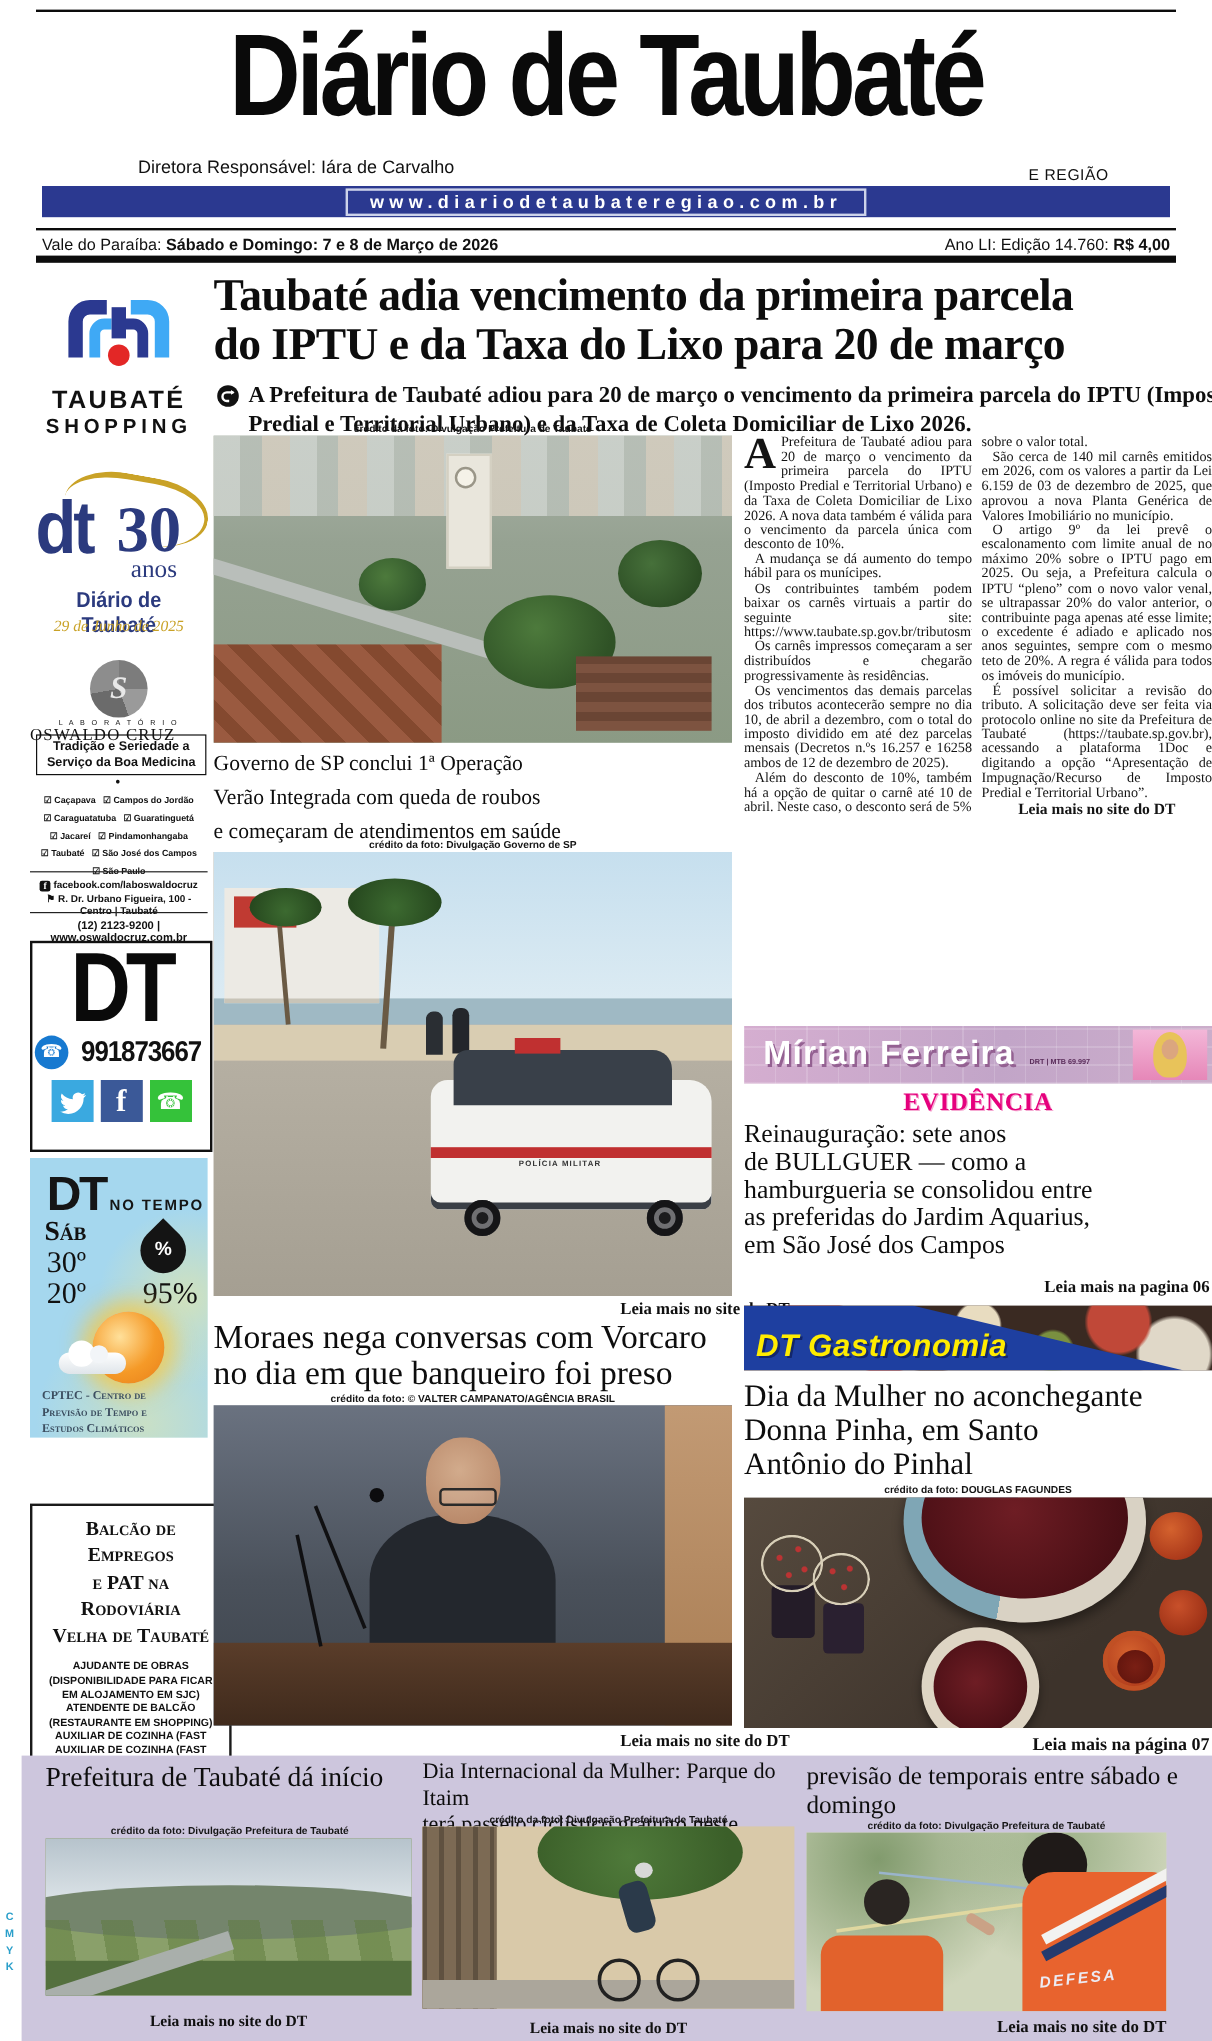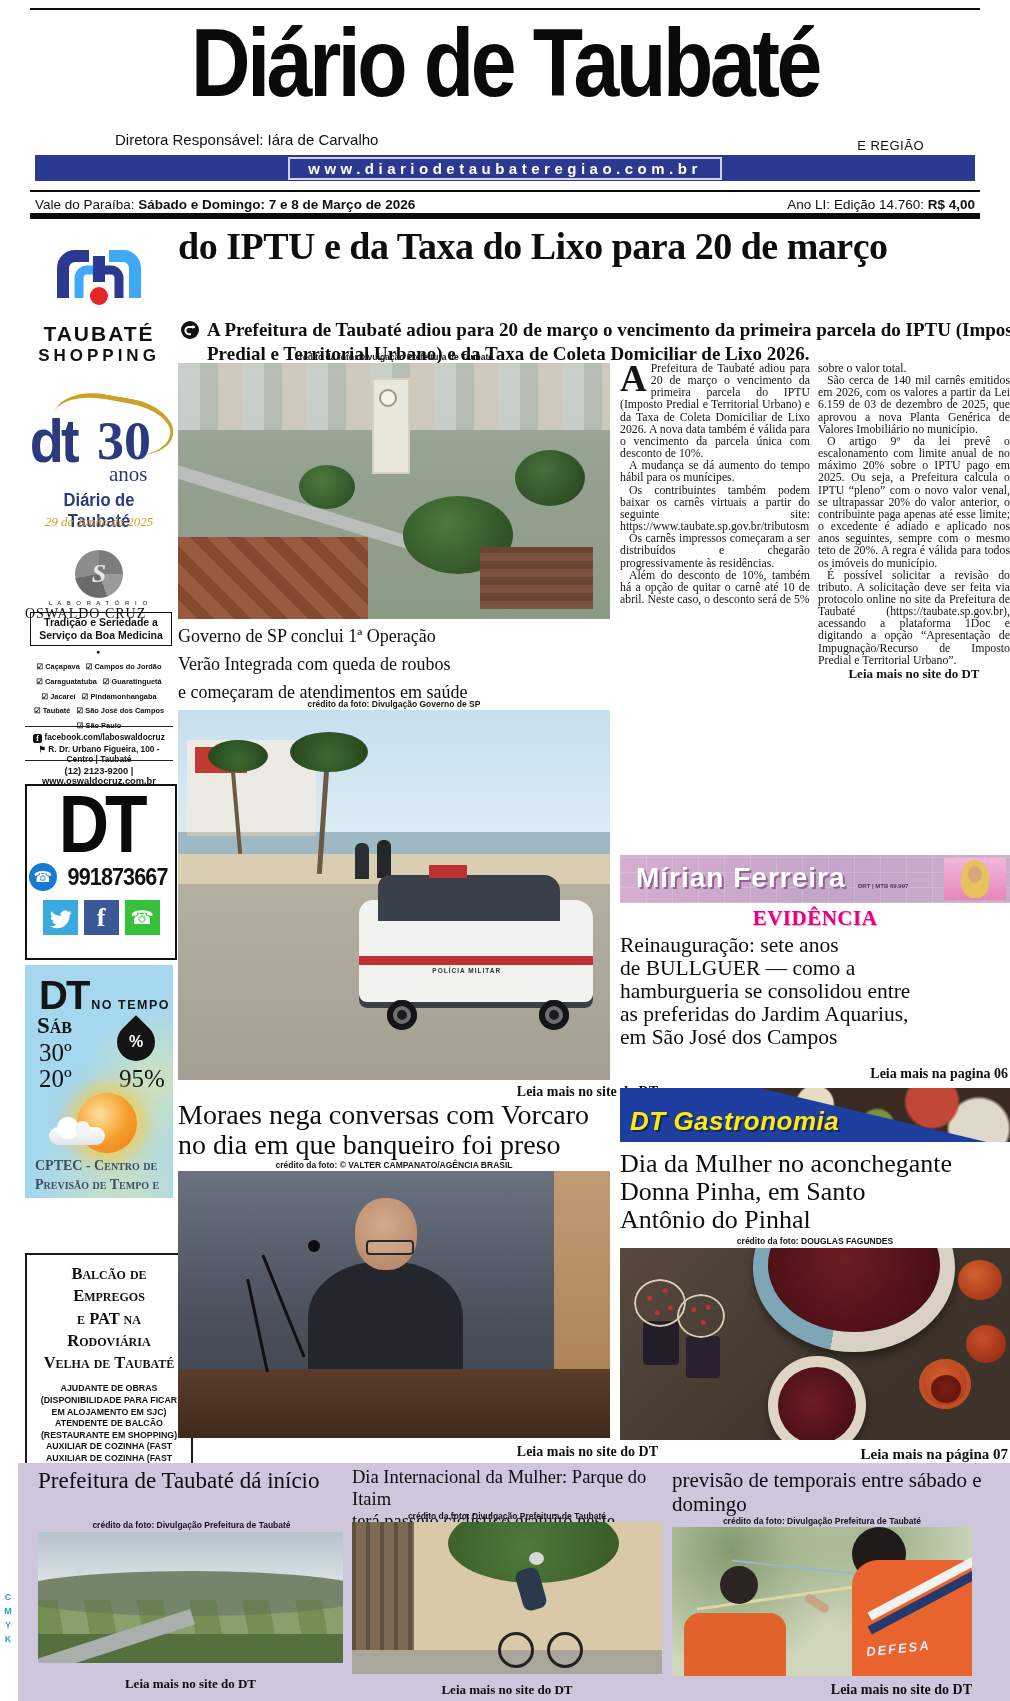--- a/index.html
+++ b/index.html
@@ -69,21 +69,21 @@
   .wx-dt{font-weight:bold;font-size:40px;letter-spacing:-2px;color:#151515}
   .wx-sub{font-weight:bold;font-size:12.5px;letter-spacing:1.5px;color:#151515}
   .wx-day{font-family:"Liberation Serif",serif;font-variant:small-caps;font-weight:bold;font-size:23px}
   .wx-t{font-family:"Liberation Serif",serif;font-size:25px}
   .drop{position:absolute;width:38px;height:38px;background:#141414;border-radius:0 50% 50% 50%;transform:rotate(45deg);display:flex;align-items:center;justify-content:center}
   .drop span{transform:rotate(-45deg);color:#fff;font-weight:bold;font-size:16px}
   .sun{position:absolute;border-radius:50%;background:radial-gradient(circle at 38% 35%,#ffe09a,#f59a28 55%,#e87f18);box-shadow:0 0 18px 9px rgba(250,200,60,.75)}
   .cloud{position:absolute;width:56px;height:18px;background:linear-gradient(#fff,#dfe5ea);border-radius:12px}
   .cloud::before{content:"";position:absolute;left:8px;top:-10px;width:22px;height:22px;background:#fff;border-radius:50%}
   .cloud::after{content:"";position:absolute;left:26px;top:-6px;width:15px;height:15px;background:#f2f5f8;border-radius:50%}
-  .cptec{position:absolute;font-family:"Liberation Serif",serif;font-variant:small-caps;font-weight:bold;font-size:14px;line-height:1.35;color:#3c4e60}
+  .cptec{position:absolute;font-family:"Liberation Serif",serif;font-variant:small-caps;font-weight:bold;font-size:10px;line-height:1.35;color:#3c4e60}
   .jobsbox{position:absolute;border:2px solid #1a1a1a;background:#fff;text-align:center}
   .jobs-title{font-family:"Liberation Serif",serif;font-variant:small-caps;font-weight:bold;font-size:16.5px;line-height:1.35}
   .jobs-list{font-weight:bold;font-size:8.8px;line-height:1.32;margin-top:9px}
   .jobs-foot{font-variant:small-caps;font-weight:bold;font-size:6.4px;line-height:1.5;text-align:left;margin-top:12px}
   .jobs-foot div{margin-bottom:4px}
   
   .mirian{position:absolute;background:linear-gradient(100deg,#d5aed0,#c2a5c8 55%,#ccaecb);
      background-image:repeating-linear-gradient(90deg,rgba(255,255,255,.16) 0 1px,transparent 1px 26px),
                       repeating-linear-gradient(0deg,rgba(255,255,255,.16) 0 1px,transparent 1px 15px),
                       linear-gradient(100deg,#d5aed0,#c2a5c8 55%,#ccaecb)}
@@ -247,20 +247,21 @@
       <div>SOLDADOR</div>
     </div>
     <div class="jobs-foot">
       <div>Horário de Atendimento: de segunda a sexta-feira, das 8h às 15h</div>
       <div>Dúvidas e informações sobre vagas e o Bolsa Trabalho: (12) 3633-6321</div>
       <div>(Empresas) Abertura de vagas por e-mail.  |  E-mail: pat.balcao@gmail.com</div>
     </div>
   </div>
 
   <div class="hl hl1" style="left:178px;top:226px;width:828px">
+    <div>Taubaté adia vencimento da primeira parcela</div>
     <div>do IPTU e da Taxa do Lixo para 20 de março</div>
   </div>
   <div class="subhead" style="left:180px;top:318px;width:832px;padding-left:27px">
     <svg width="20" height="20" viewBox="0 0 20 20" style="position:absolute;left:0;top:2px">
       <circle cx="10" cy="10" r="9" fill="#111"></circle>
       <path d="M14.5 7 H9 a3.6 3.6 0 0 0 0 7.2 h2" fill="none" stroke="#fff" stroke-width="2"></path>
       <path d="M12.5 5 L15.5 7 L12.5 9 Z" fill="#fff"></path>
     </svg>
     <span>A Prefeitura de Taubaté adiou para 20 de março o vencimento da primeira parcela do IPTU (Imposto Predial e Territorial Urbano) e da Taxa de Coleta Domiciliar de Lixo 2026.</span>
   </div>
@@ -329,20 +330,21 @@
   </div>
   <div class="rm" style="left:178px;top:1444px;width:480px;text-align:right;font-size:14px">Leia mais no site do DT</div>
 
   <div class="bodycol" style="left:620px;top:362px;width:190px;height:452px">
     <div class="para first">
       <span class="dropcap">A</span><span>Prefeitura de Taubaté adiou para 20 de março o vencimento da primeira parcela do IPTU (Imposto Predial e Territorial Urbano) e da Taxa de Coleta Domiciliar de Lixo 2026. A nova data também é válida para o vencimento da parcela única com desconto de 10%.</span>
     </div>
     <div class="para">A mudança se dá aumento do tempo hábil para os munícipes.</div>
     <div class="para">Os contribuintes também podem baixar os carnês virtuais a partir do seguinte site: https://www.taubate.sp.gov.br/tributosmunicipais2026</div>
     <div class="para">Os carnês impressos começaram a ser distribuídos e chegarão progressivamente às residências.</div>
+    <div class="para">Os vencimentos das demais parcelas dos tributos acontecerão sempre no dia 10, de abril a dezembro, com o total do imposto dividido em até dez parcelas mensais (Decretos n.ºs 16.257 e 16258 ambos de 12 de dezembro de 2025).</div>
     <div class="para">Além do desconto de 10%, também há a opção de quitar o carnê até 10 de abril. Neste caso, o desconto será de 5%</div>
   </div>
   <div class="bodycol" style="left:818px;top:362px;width:192px;height:452px">
     <div class="para first">sobre o valor total.</div>
     <div class="para">São cerca de 140 mil carnês emitidos em 2026, com os valores a partir da Lei 6.159 de 03 de dezembro de 2025, que aprovou a nova Planta Genérica de Valores Imobiliário no município.</div>
     <div class="para">O artigo 9º da lei prevê o escalonamento com limite anual de no máximo 20% sobre o IPTU pago em 2025. Ou seja, a Prefeitura calcula o IPTU “pleno” com o novo valor venal, se ultrapassar 20% do valor anterior, o contribuinte paga apenas até esse limite; o excedente é adiado e aplicado nos anos seguintes, sempre com o mesmo teto de 20%. A regra é válida para todos os imóveis do município.</div>
     <div class="para">É possível solicitar a revisão do tributo. A solicitação deve ser feita via protocolo online no site da Prefeitura de Taubaté (https://taubate.sp.gov.br), acessando a plataforma 1Doc e digitando a opção “Apresentação de Impugnação/Recurso de Imposto Predial e Territorial Urbano”.</div>
     <div class="para first" style="text-align:center;font-weight:bold;font-size:13px;margin-top:2px">Leia mais no site do DT</div>
   </div>
 

